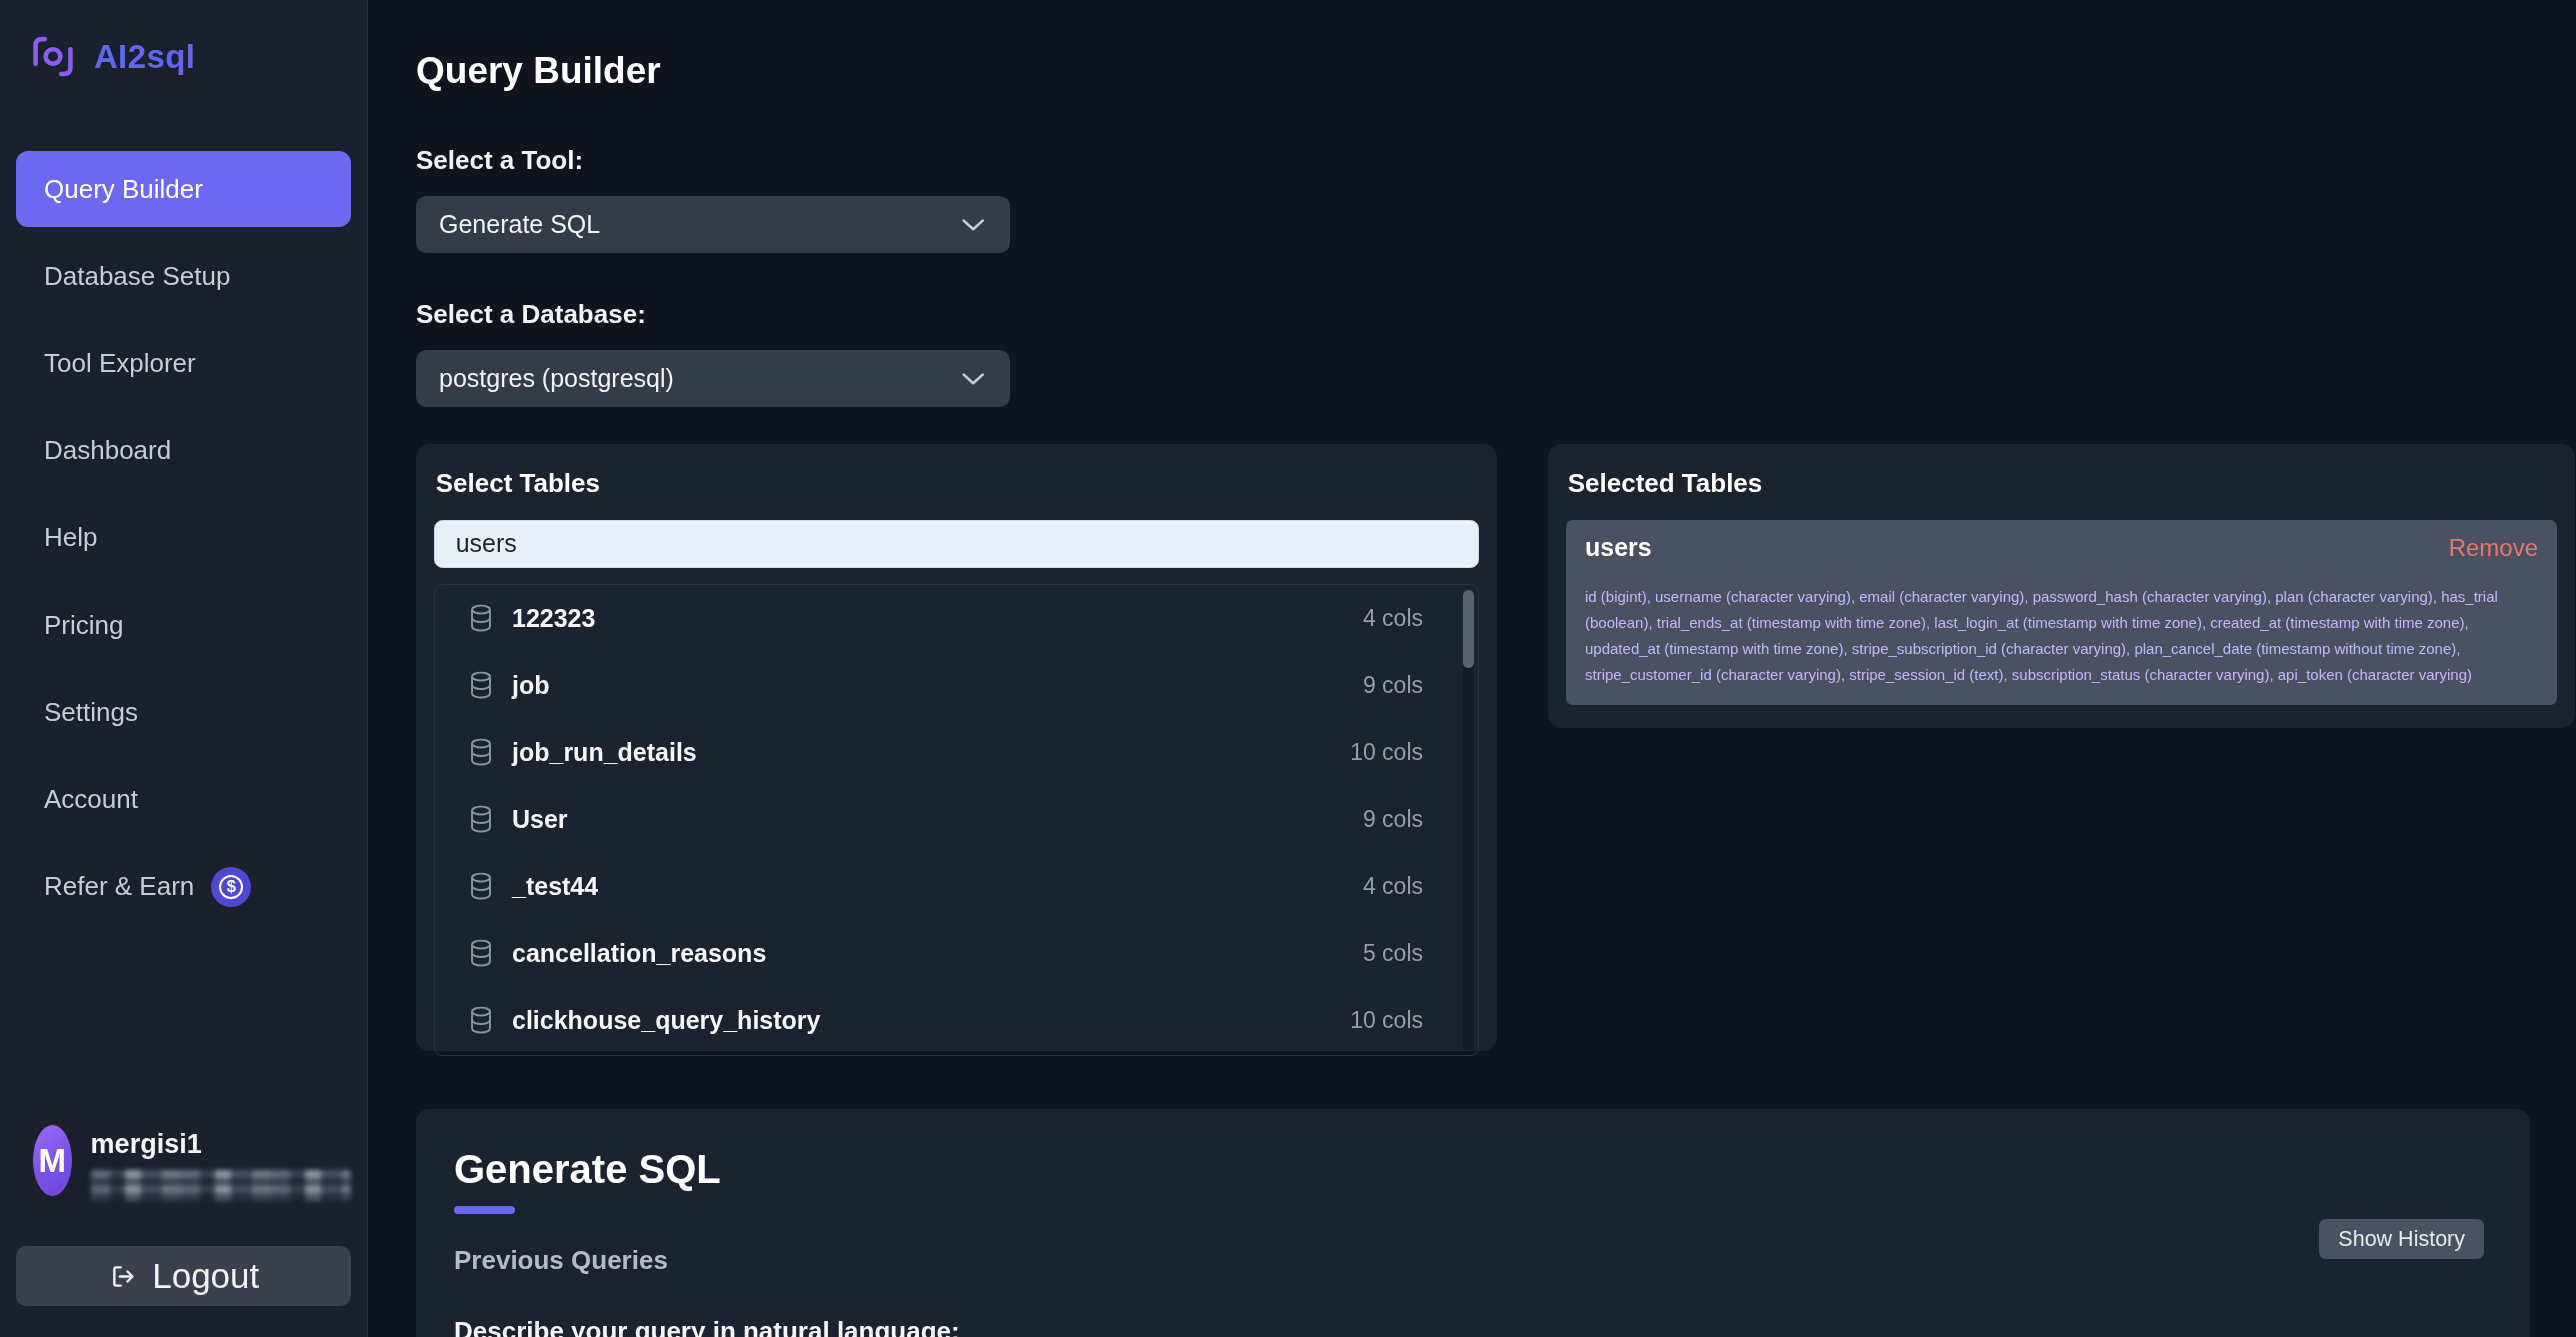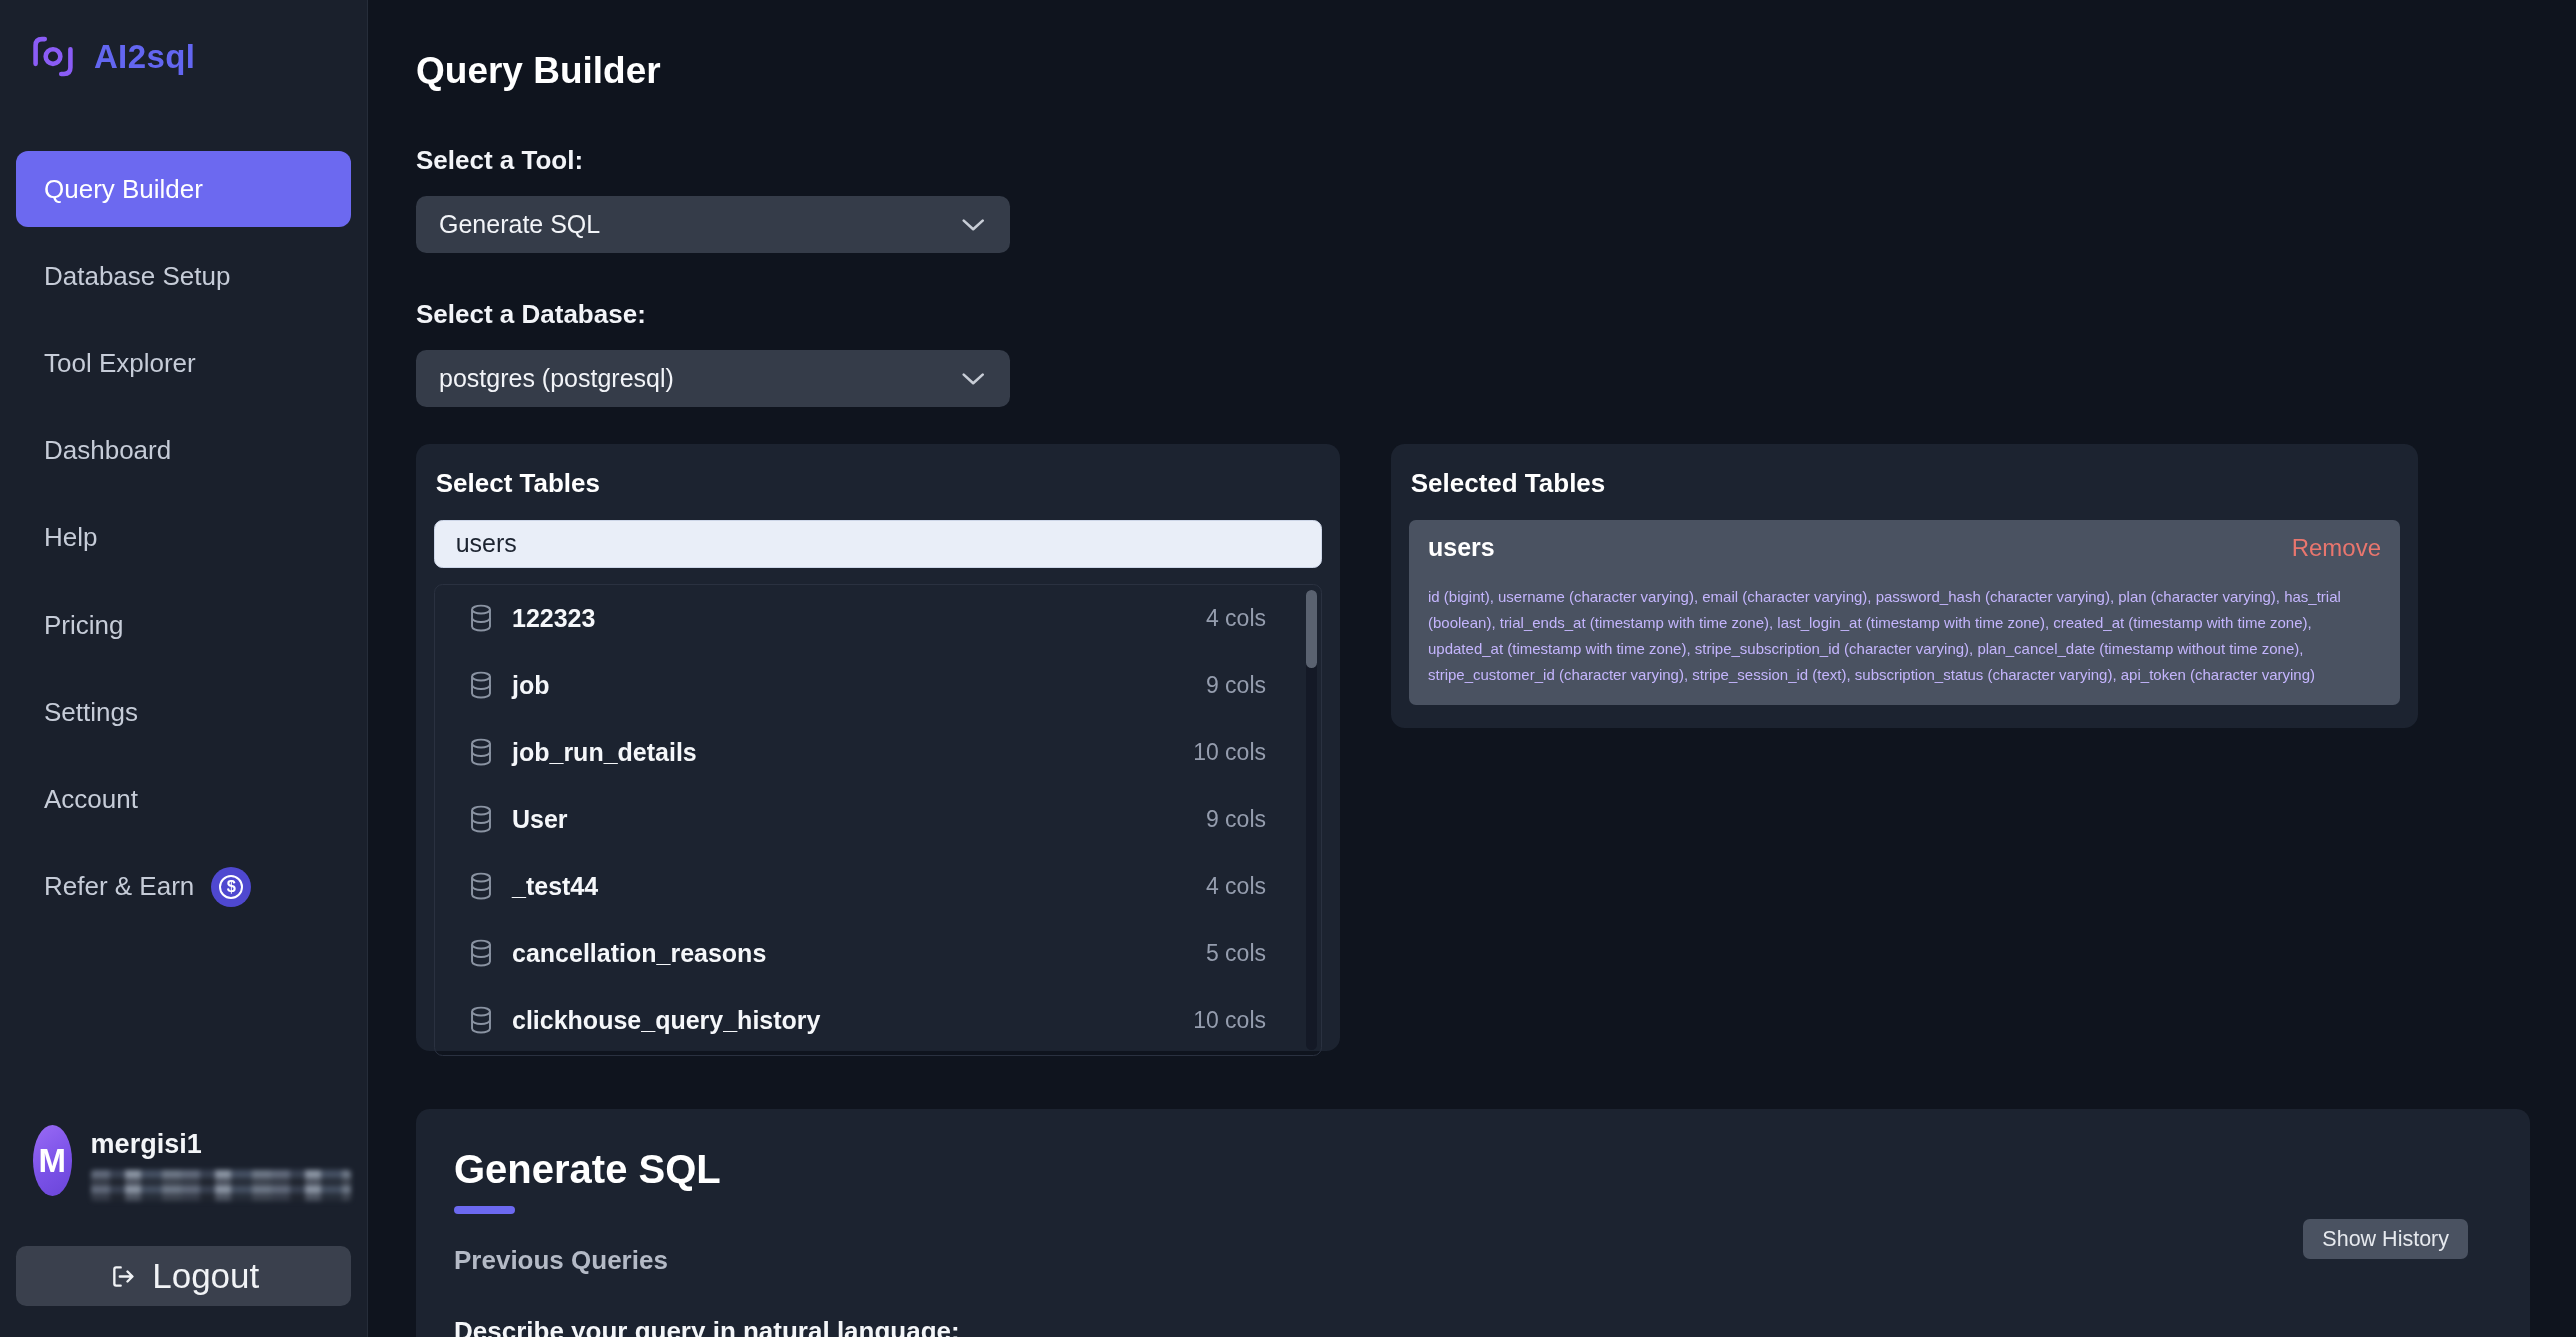--- a/index.html
+++ b/index.html
@@ -77,21 +77,21 @@
     background:#353c49; border-radius:10.3px;
     display:flex; align-items:center; justify-content:space-between;
     padding:0 26px 0 23px; cursor:pointer;
   }
   .select .sel-text { font-size:25px; color:#f2f4f8; }
 
   .panels-row { margin-top:37px; display:flex; align-items:flex-start; gap:51px; }
   .panel {
     background:#1c2330; border-radius:13.8px;
   }
-  .panel-tables { width:924px; height:607px; padding:24px 18px 17px 18px; }
+  .panel-tables { width:1081px; height:607px; padding:24px 18px 17px 18px; }
   .panel-selected { width:1027px; padding:24px 18px 22.4px 18px; }
   .panel-title { font-size:26px; font-weight:bold; color:#ffffff; padding-left:1.7px; }
 
   .table-search {
     margin-top:20.7px; width:100%; height:48px;
     background:#e9eef8; border:0.9px solid #cdd6e8; border-radius:8.6px;
     font-size:25px; color:#1c2330; padding:0 20.7px;
     font-family:"Liberation Sans", sans-serif;
     outline:none; display:block;
   }
@@ -128,21 +128,21 @@
 
   .panel-generator {
     margin-top:58px; width:2114px; height:345px;
     border-radius:13.8px 13.8px 0 0;
     padding:38px 46px 0 38px; position:relative;
   }
   .gen-title { font-size:40px; font-weight:bold; color:#ffffff; }
   .gen-underline { margin-top:13.8px; width:61px; height:7.8px; border-radius:4.3px; background:#6c69f0; }
   .prev-queries { margin-top:31px; font-size:26px; font-weight:bold; color:#b4bac6; }
   .show-history {
-    position:absolute; top:110px; right:62px;
+    position:absolute; top:110px; right:46px;
     height:40px; padding:0 19px; background:#4a5261; border-radius:6.9px;
     display:flex; align-items:center; font-size:21.5px; color:#e6e9ee; cursor:pointer;
   }
   .describe-label { margin-top:40px; font-size:26px; font-weight:bold; color:#f4f6f9; }
 
   svg { display:block; }
 </style>
 </head>
 <body>
 

